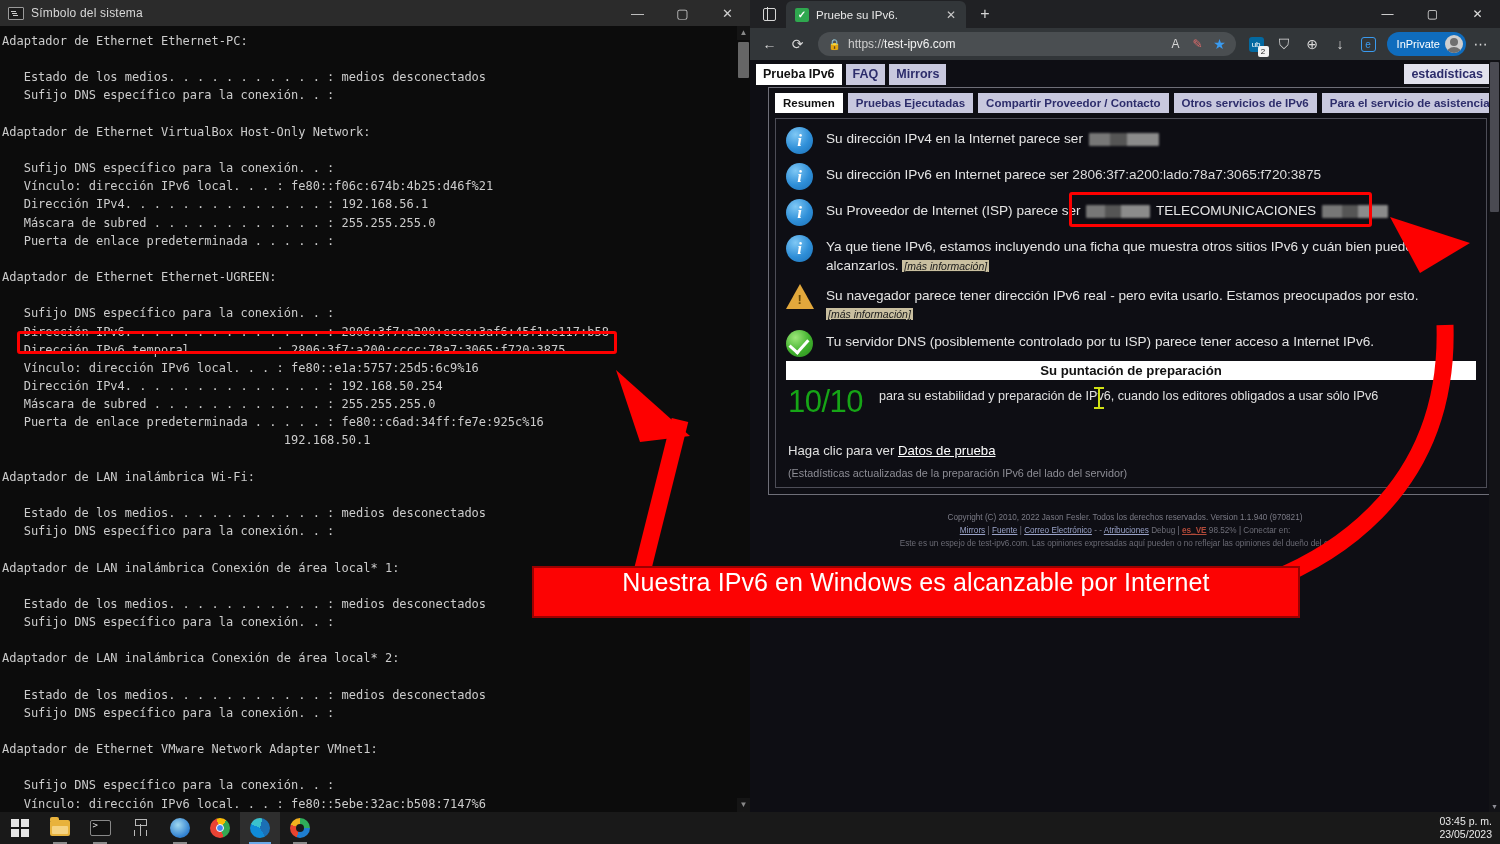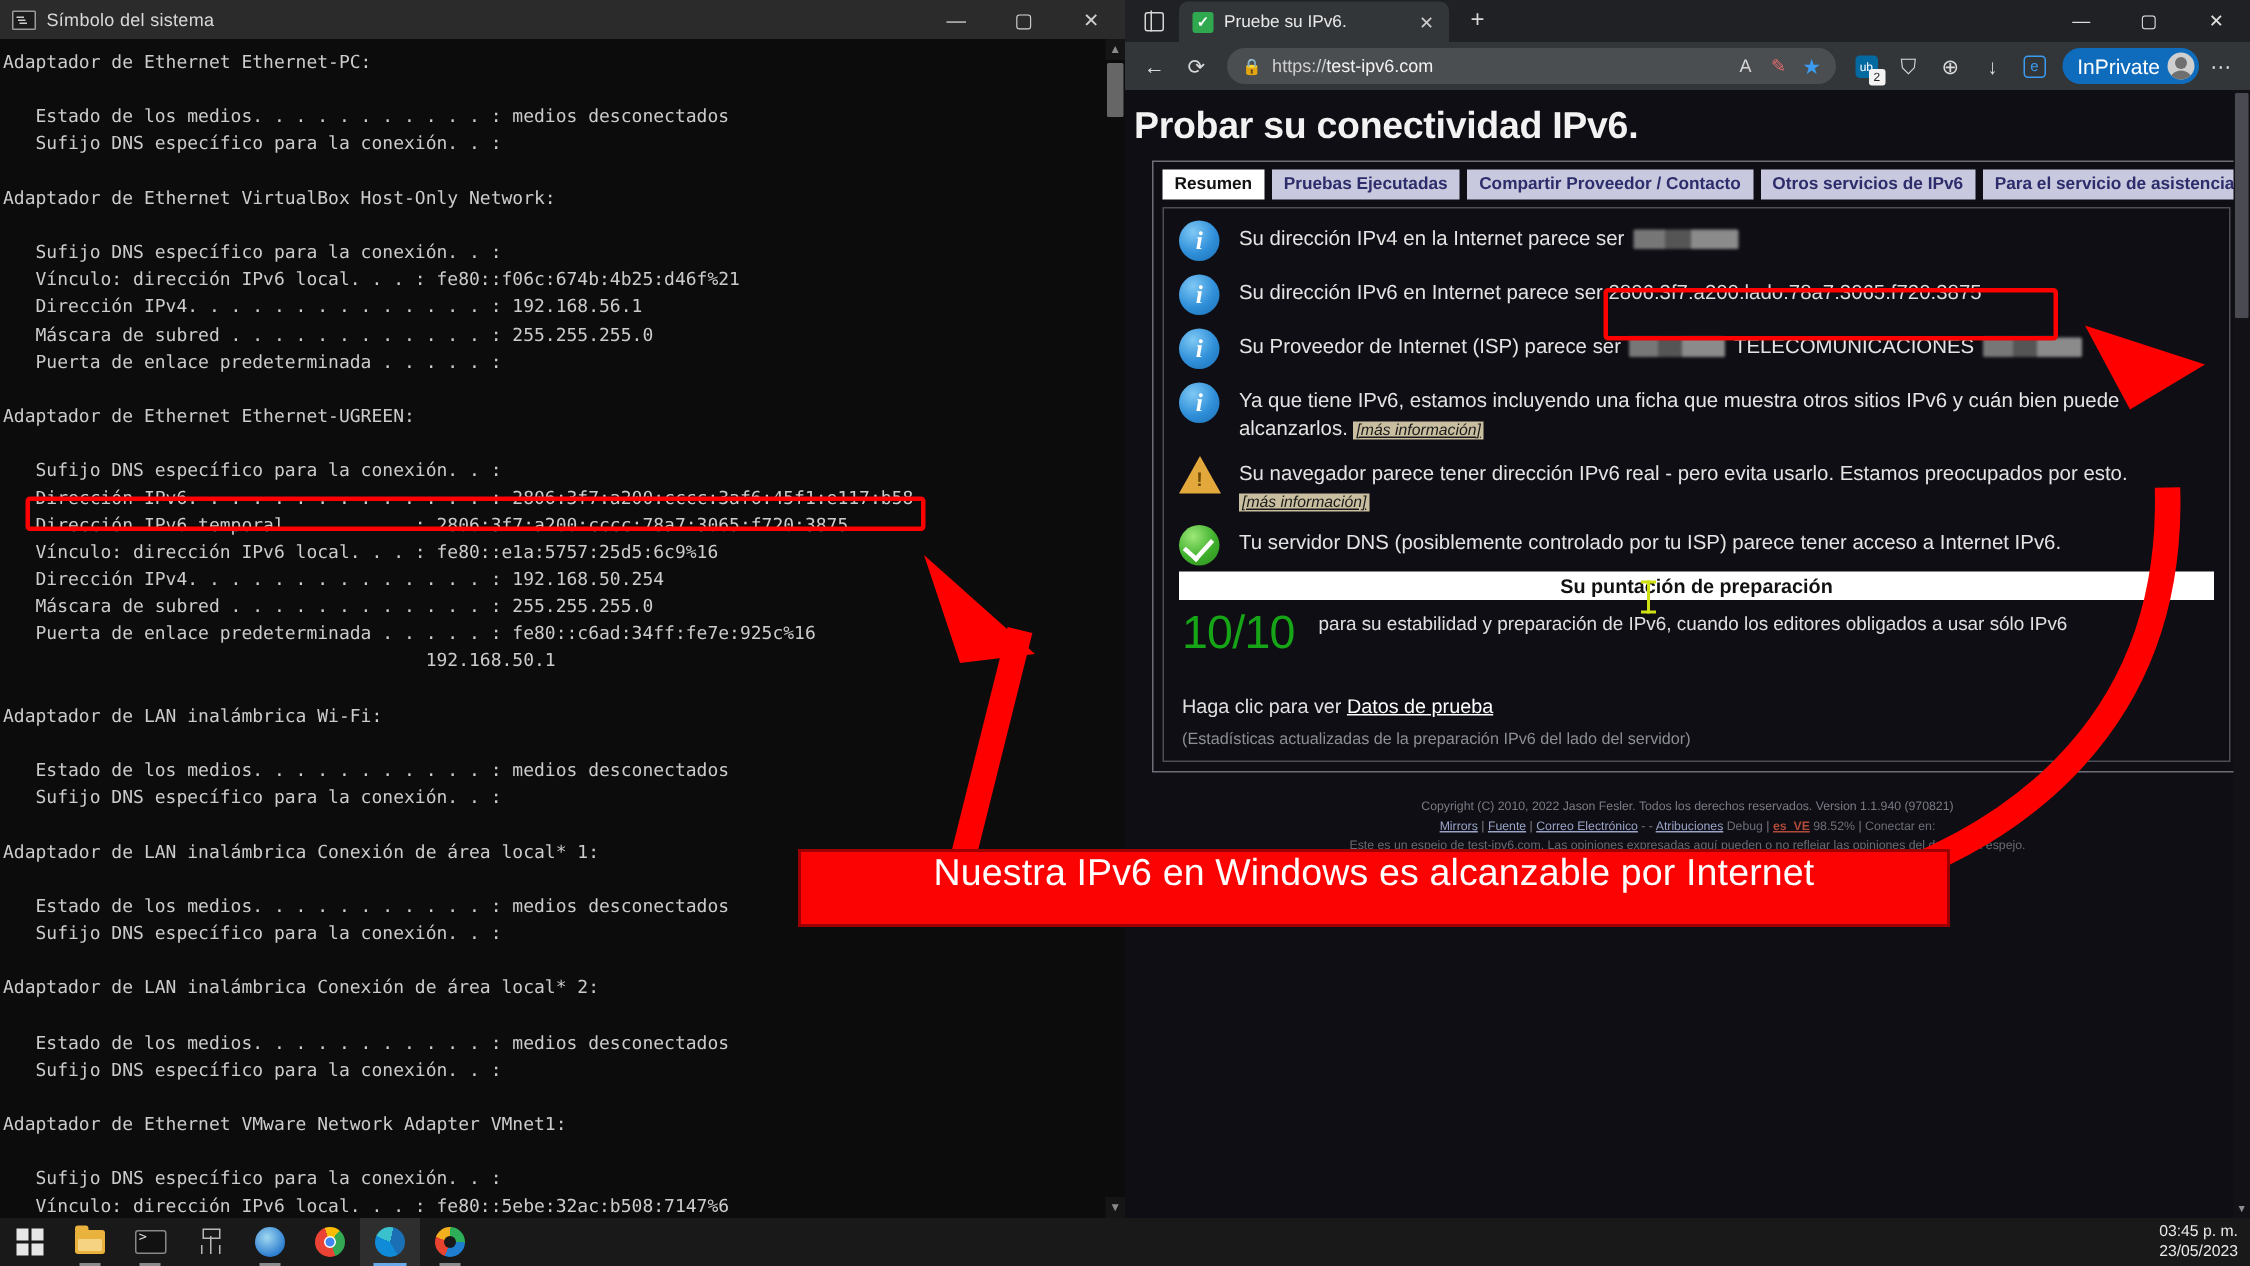--- a/index.html
+++ b/index.html
@@ -124,21 +124,21 @@
     justify-content: center; font-size: 12px; color: #d5d5d5; }
   .badge-ct {
     position: absolute; right: 1px; bottom: 1px; min-width: 11px; height: 11px;
     background: #f3f3f3; color: #222; font-size: 8px; border-radius: 2px;
     display: flex; align-items: center; justify-content: center; padding: 0 1px;
   }
   #inprivate-pill {
     height: 24px; background: #0f6cbd; border-radius: 12px; display: flex;
     align-items: center; gap: 5px; padding: 0 3px 0 10px; margin-left: 4px; flex: none;
   }
-  #inprivate-pill .lbl { color: #fff; font-size: 14px; white-space: nowrap; }
+  #inprivate-pill .lbl { color: #fff; font-size: 11px; white-space: nowrap; }
   #inprivate-pill .av {
     width: 18px; height: 18px; border-radius: 50%; background: #cfcfcf;
     position: relative; overflow: hidden; flex: none;
   }
   #inprivate-pill .av::before {
     content:""; position:absolute; left:5px; top:3px; width:8px; height:8px;
     border-radius:50%; background:#6f6f6f;
   }
   #inprivate-pill .av::after {
     content:""; position:absolute; left:1px; top:12px; width:16px; height:10px;
@@ -425,22 +425,27 @@
       </div>
       <div id="inprivate-pill">
         <span class="lbl">InPrivate</span>
         <span class="av"></span>
       </div>
       <div class="tb-icon">⋯</div>
     </div>
 
     <div id="page">
 
-
-      <div id="page-h1">Probar su conectividad IPv6.</div>
+      <div id="site-nav">
+        <div class="nav-tab active">Prueba IPv6</div>
+        <div class="nav-tab inactive">FAQ</div>
+        <div class="nav-tab inactive">Mirrors</div>
+        <div id="stats-link">estadísticas</div>
+      </div>
+
 
       <div id="translate-icon">
         <svg width="34" height="26" viewBox="0 0 34 26">
           <path d="M2 2h16v12H9l-5 5v-5H2z" fill="none" stroke="#ef2020" stroke-width="2"></path>
           <text x="7" y="12" font-size="9" fill="#ef2020" font-family="Liberation Sans">A</text>
           <path d="M14 9h17v12h-7l-4 4v-4h-6z" fill="none" stroke="#ef2020" stroke-width="2"></path>
           <text x="20" y="19" font-size="9" fill="#ef2020" font-family="Liberation Sans">A</text>
         </svg>
       </div>
 

